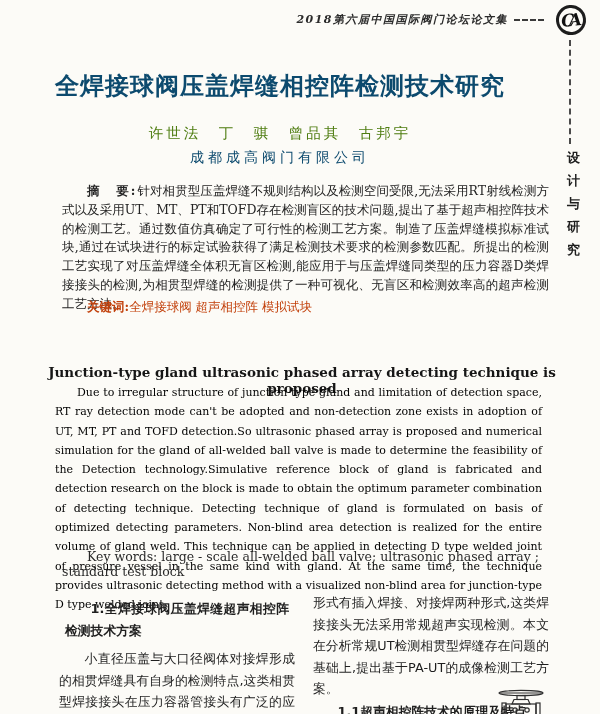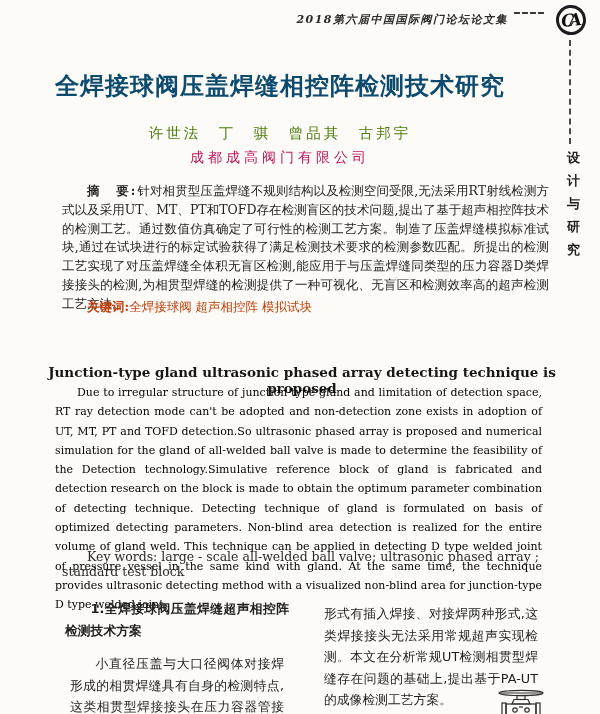--- a/index.html
+++ b/index.html
@@ -3,21 +3,21 @@
 <meta charset="utf-8">
 <style>
   html,body{margin:0;padding:0;}
   body{width:600px;height:714px;background:#efeeea;}
   .page{
     position:relative;width:600px;height:714px;overflow:hidden;
     background:#fcfbf7;color:#222;
     font-family:"DejaVu Sans",sans-serif;
   }
   
-  .header{position:absolute;top:12px;left:0;right:56px;display:flex;justify-content:flex-end;align-items:flex-start;gap:6px;}
+  .header{position:absolute;top:12px;left:0;right:56px;display:flex;justify-content:flex-end;align-items:center;gap:6px;}
   .journal{font-size:11px;font-style:italic;font-weight:bold;letter-spacing:1.5px;color:#2b2b2b;font-family:"DejaVu Serif",serif;}
   .header-dash{width:30px;height:0;border-top:2px dashed #3a3a3a;}
   .logo{
     position:absolute;top:5px;right:14px;width:30px;height:30px;
     border:3px solid #1d1d1d;border-radius:50%;
     display:flex;align-items:center;justify-content:center;
     font-family:"DejaVu Serif",serif;font-weight:bold;font-style:italic;
     font-size:17px;letter-spacing:-6px;padding-right:5px;box-sizing:border-box;
     transform:rotate(-6deg);color:#111;background:#fcfbf7;
   }
@@ -25,41 +25,41 @@
   .side-label{
     position:absolute;top:149px;right:20px;display:flex;flex-direction:column;gap:5px;
     font-size:13px;font-weight:bold;color:#1e1e1e;text-align:center;
   }
   
   .title-cn{position:absolute;top:70px;left:0;width:560px;text-align:center;
     font-size:24px;font-weight:bold;letter-spacing:1px;color:#0c4a6e;}
   .authors{position:absolute;top:124px;left:0;width:560px;text-align:center;
     font-size:14.5px;letter-spacing:3px;color:#4d7c0f;font-family:"DejaVu Serif",serif;}
   .affiliation{position:absolute;top:149px;left:0;width:560px;text-align:center;
-    font-size:14px;letter-spacing:4px;color:#be185d;font-family:Liberation Serif, serif;}
+    font-size:14px;letter-spacing:4px;color:#0c4a6e;font-family:Liberation Serif, serif;}
   
   .abstract-cn{position:absolute;top:182px;left:62px;width:487px;
     font-size:12.5px;line-height:18.8px;text-align:justify;text-indent:2em;
     color:#242424;font-family:"DejaVu Serif",serif;margin:0;}
   .abstract-cn .lbl{font-weight:bold;letter-spacing:2px;}
   .keywords-cn{position:absolute;top:299px;left:62px;width:487px;margin:0;
     font-size:12.5px;text-indent:2em;color:#c2410c;font-family:"DejaVu Serif",serif;}
   .keywords-cn .lbl{font-weight:bold;}
   
   .title-en{position:absolute;top:347px;left:30px;width:510px;text-align:center;margin:17px;
     font-size:13.5px;font-weight:bold;color:#161616;font-family:"DejaVu Serif",serif;}
   .abstract-en{position:absolute;top:383px;left:55px;width:487px;margin:0;
     font-size:11px;line-height:19.3px;text-align:justify;text-indent:2em;
     color:#000000;font-family:"DejaVu Serif",serif;}
   .keywords-en{position:absolute;top:549px;left:62px;width:487px;margin:0;
     font-size:12.5px;text-indent:2em;color:#2a2a2a;font-family:"DejaVu Serif",serif;}
   
   .columns{position:absolute;top:591px;left:58px;width:492px;display:flex;gap:16px;}
   .col{width:238px;font-size:12.8px;line-height:21.6px;text-align:justify;color:#1f1f1f;}
-  .col p{margin:12px;text-indent:2em;}
+  .col p{margin:1px;text-indent:2em;}
   .col p.noindent{text-indent:0;}
   .col .h1{font-weight:bold;text-indent:2em;margin:7px;}
   .col .h2{font-weight:bold;text-indent:2em;margin:0;}
   
   .valve{position:absolute;right:53px;bottom:-4px;width:52px;height:30px;}
   .valve svg{display:block;}
 </style>
 </head>
 <body>
 

